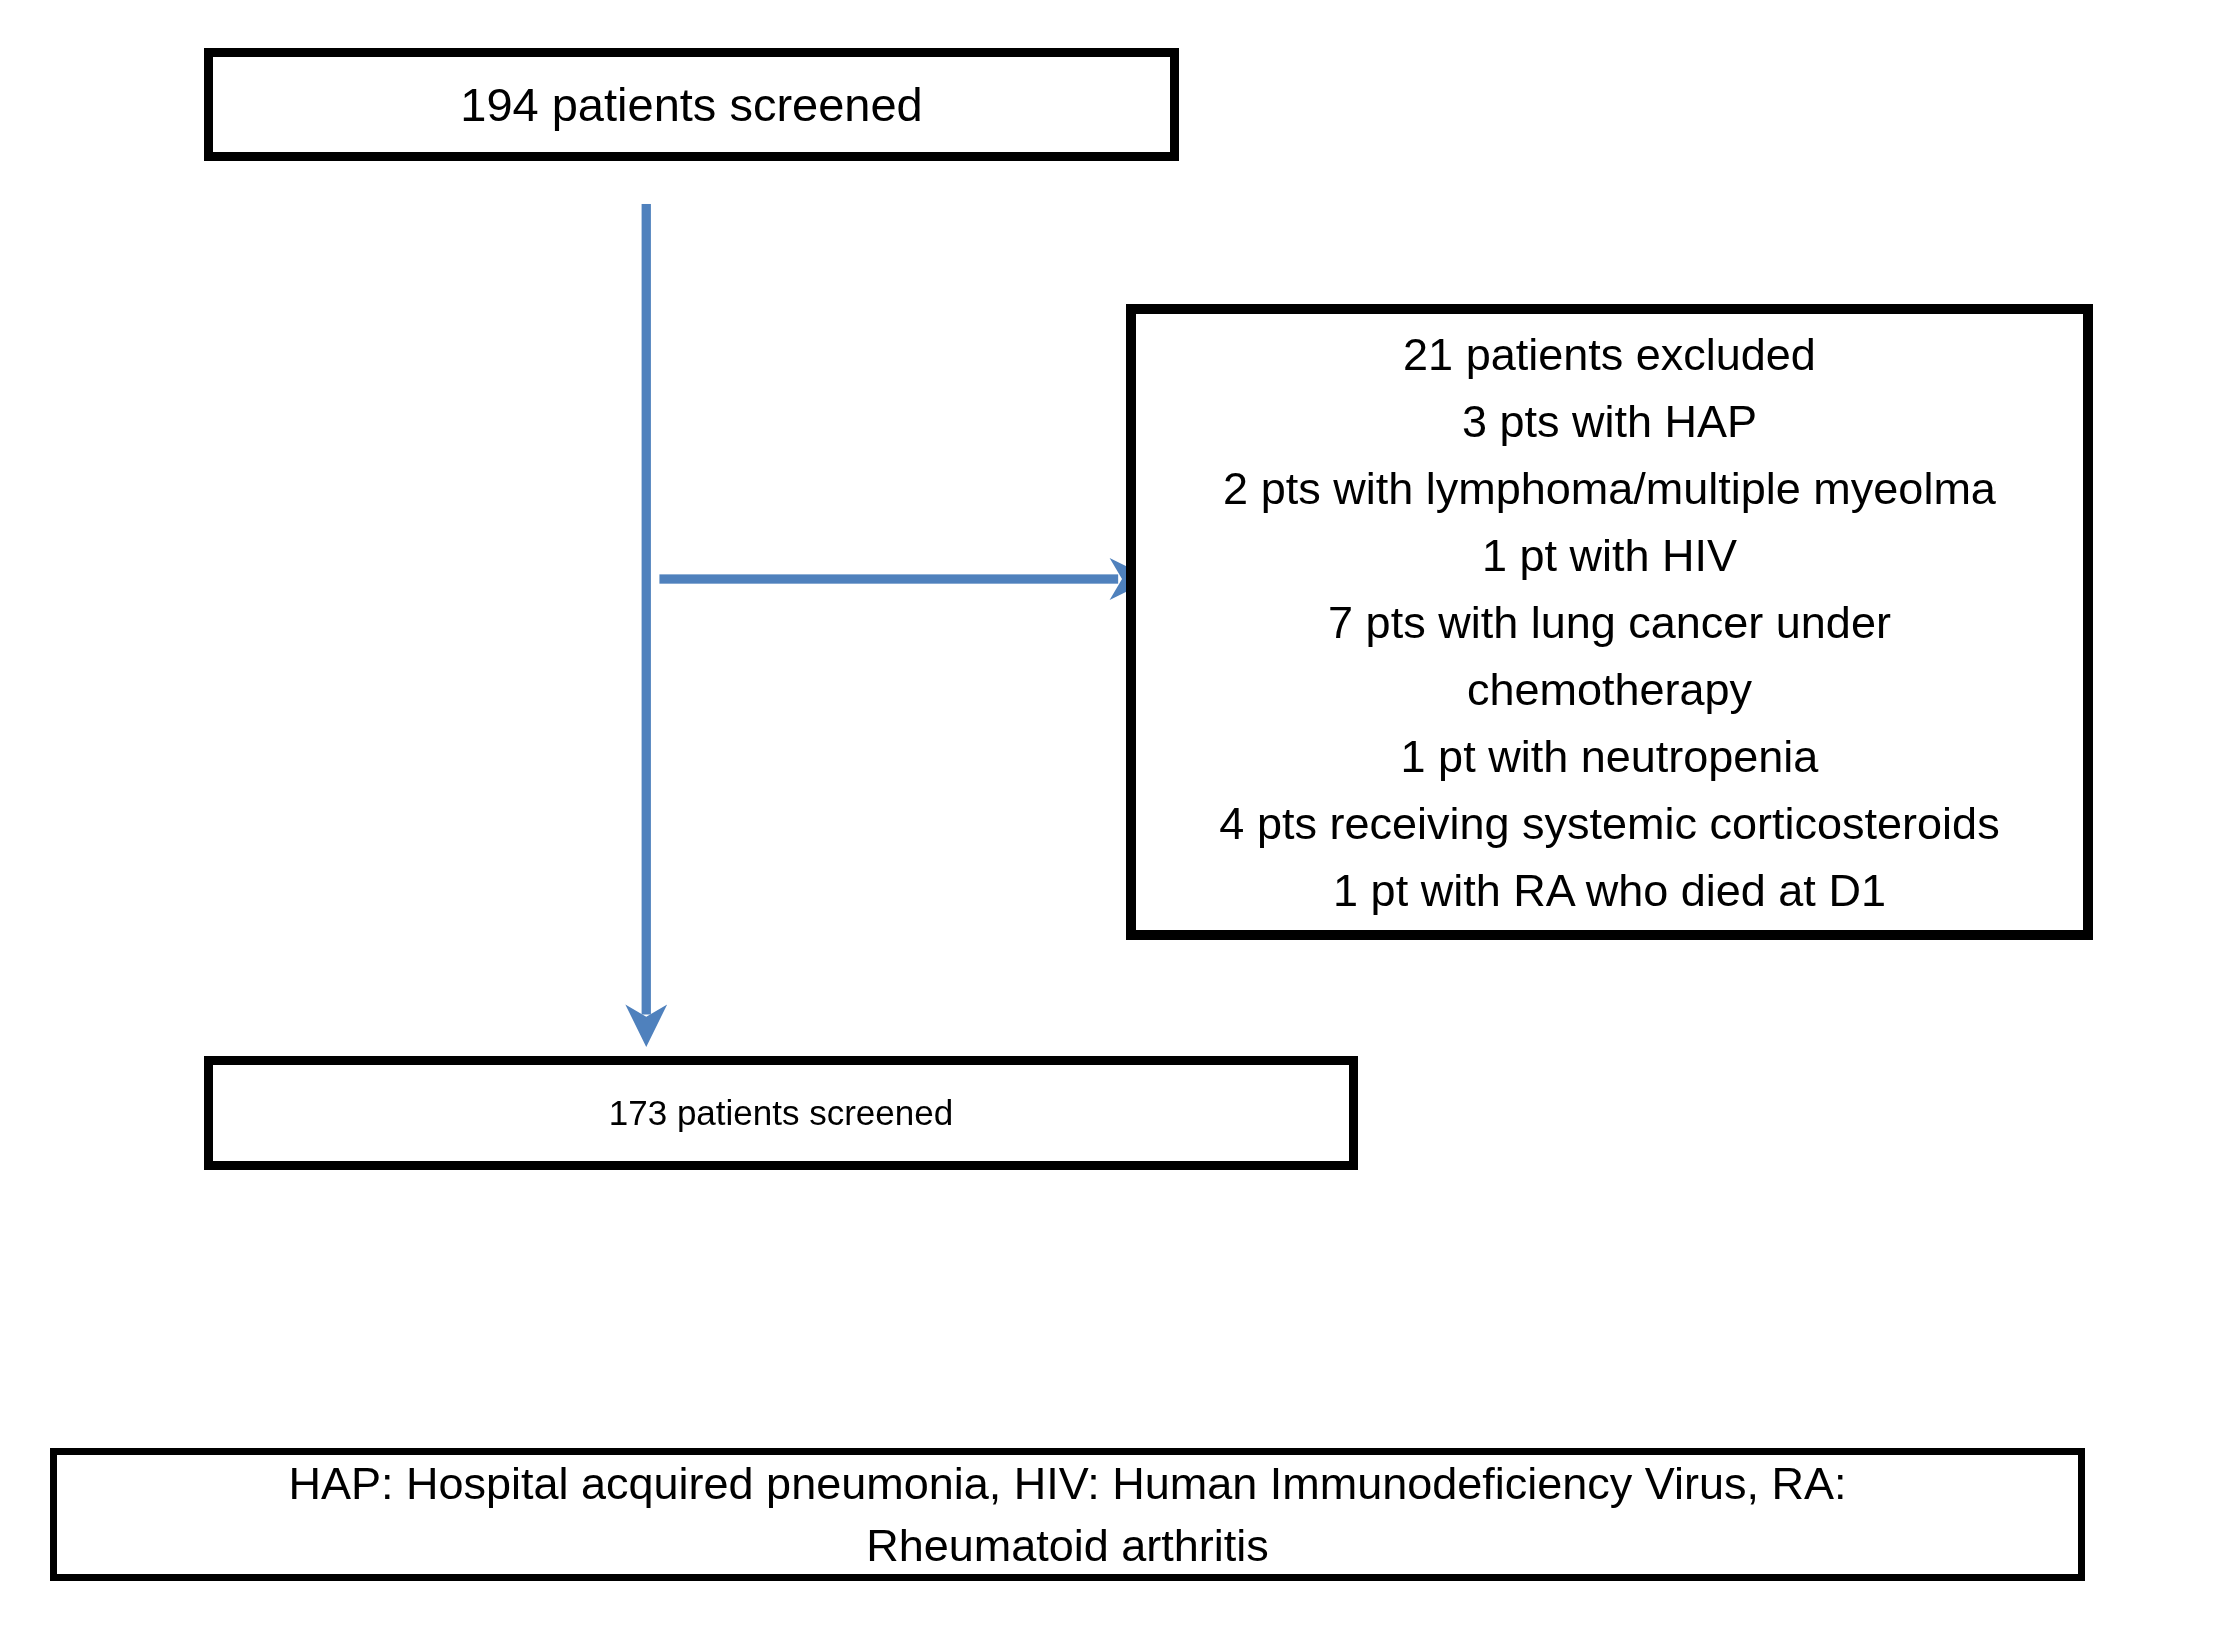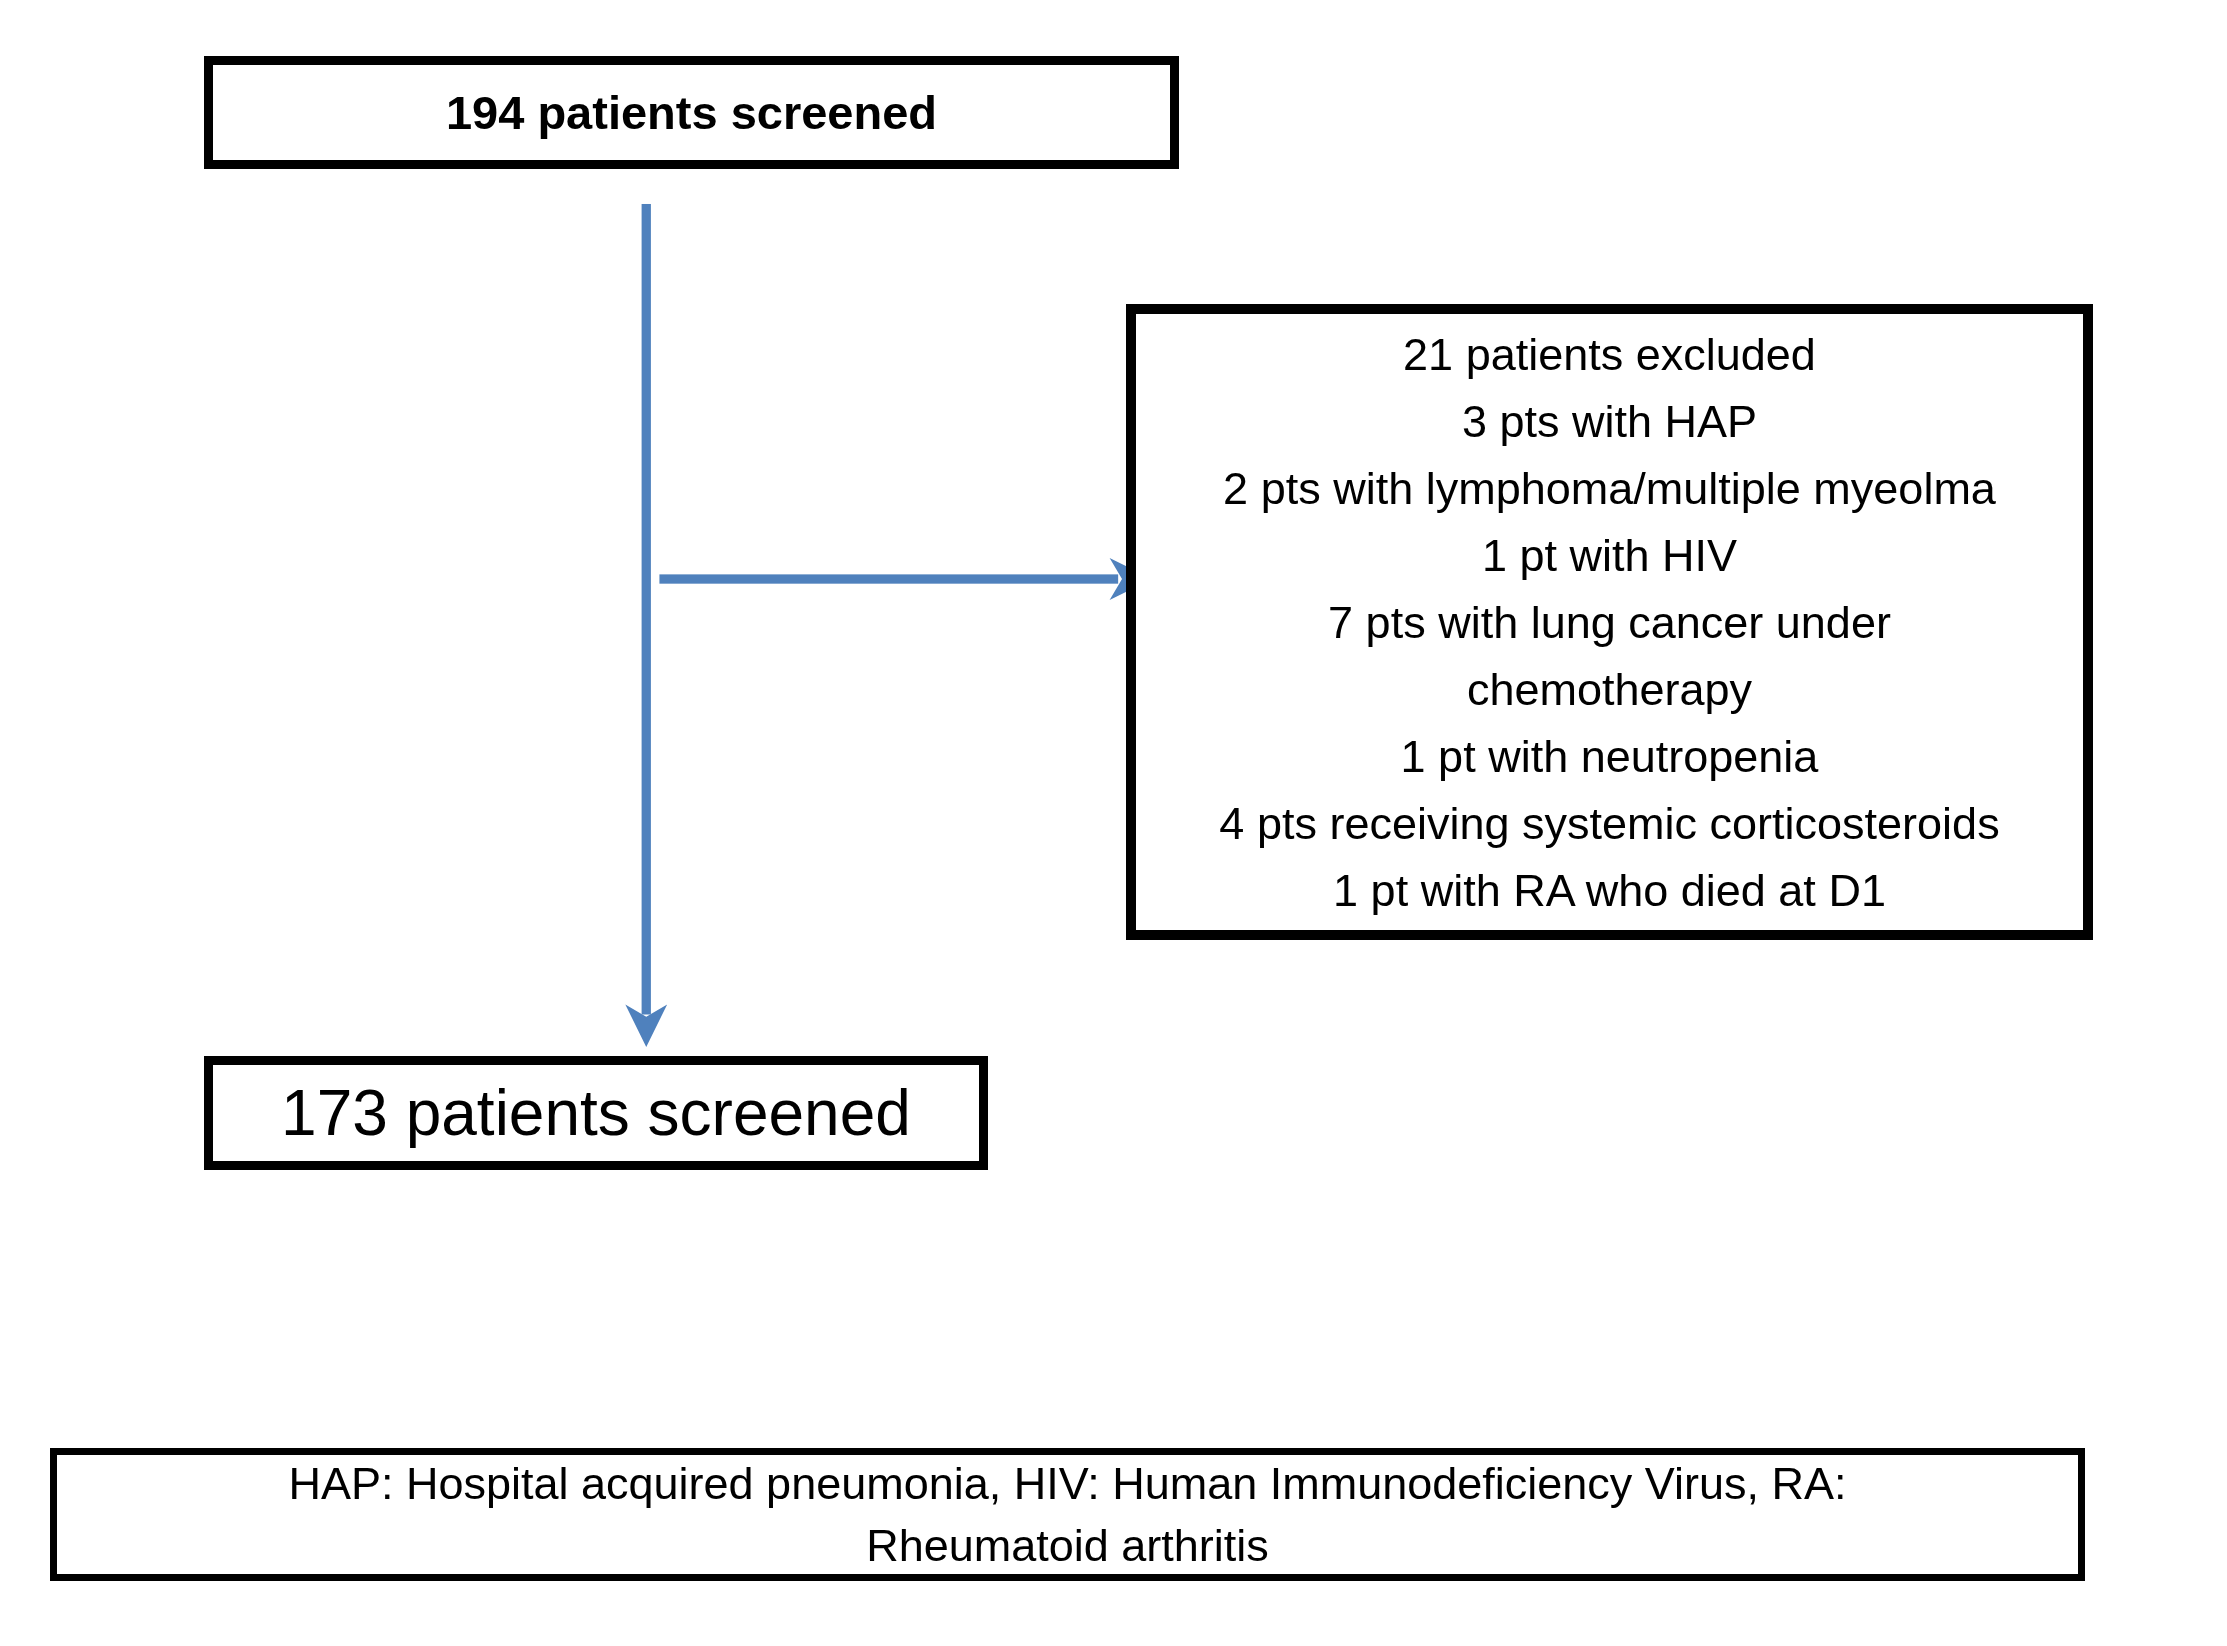--- a/index.html
+++ b/index.html
@@ -19,29 +19,28 @@
     position: absolute;
     border: 9.3px solid #000000;
     background: #ffffff;
     display: flex;
     flex-direction: column;
     align-items: center;
     justify-content: center;
     text-align: center;
   }
   .top-box {
-    left: 204px; top: 56px;
+    left: 204px; top: 48px;
     width: 975px; height: 113px;
     font-size: 47px;
-    font-weight: bold;
   }
   .bottom-box {
     left: 204px; top: 1056px;
-    width: 784px; height: 114px;
-    font-size: 64px;
+    width: 1154px; height: 114px;
+    font-size: 35px;
   }
   .exclusion-box {
     left: 1126px; top: 304px;
     width: 967px; height: 636px;
     border-width: 10px;
     font-size: 45px;
     padding: 3.1px 7.8px;
   }
   .exclusion-box .line { line-height: 67px; white-space: nowrap; }
   .footer-box {

